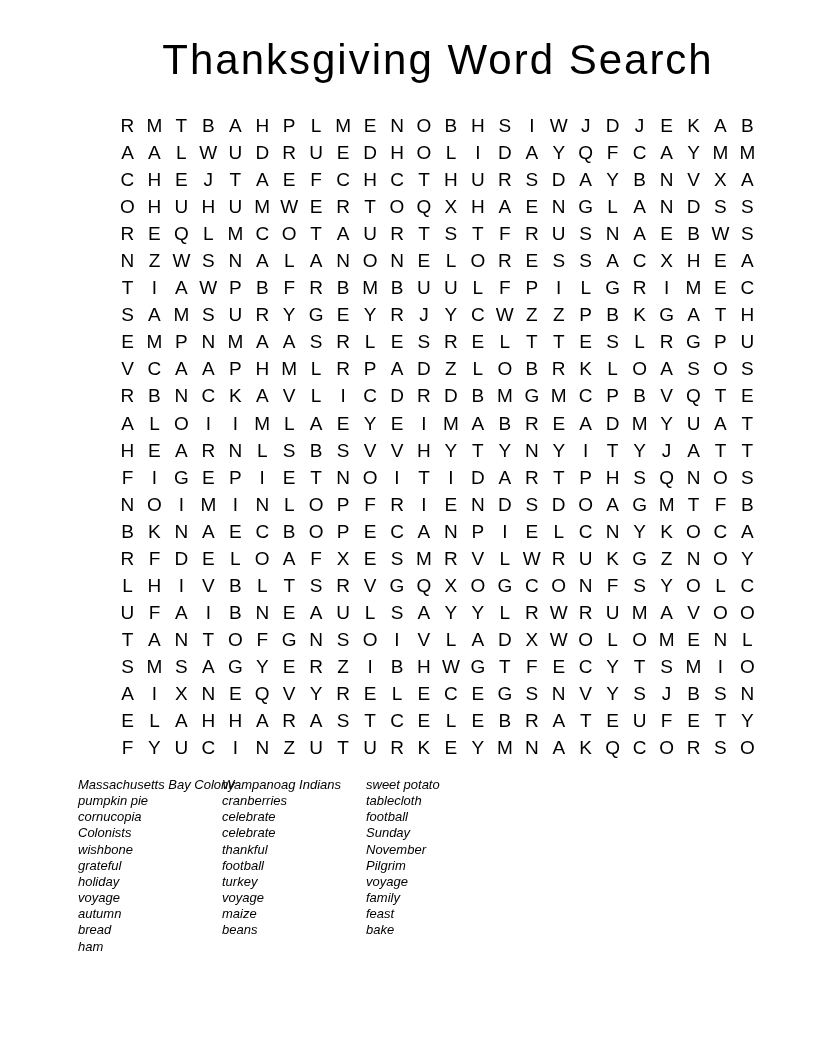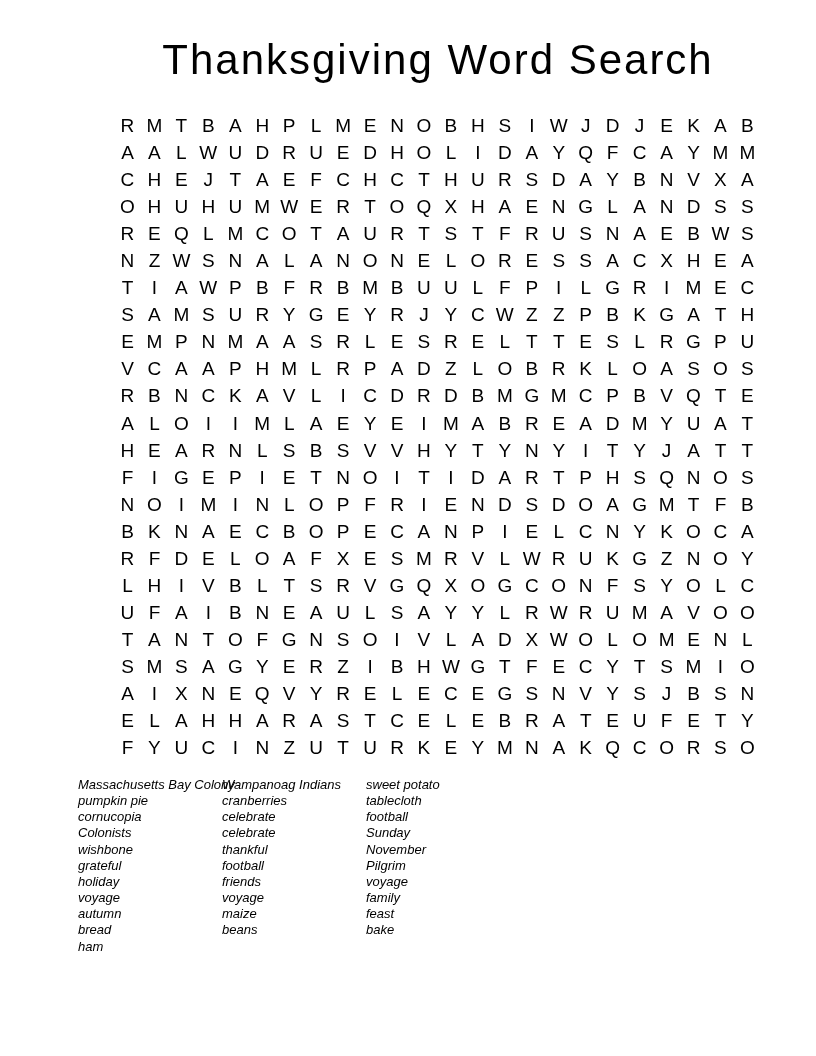--- a/index.html
+++ b/index.html
@@ -697,21 +697,21 @@
         <div class="word">bread</div>
         <div class="word">ham</div>
       </div>
       <div class="word-col">
         <div class="word">Wampanoag Indians</div>
         <div class="word">cranberries</div>
         <div class="word">celebrate</div>
         <div class="word">celebrate</div>
         <div class="word">thankful</div>
         <div class="word">football</div>
-        <div class="word">friends</div>
+        <div class="word">turkey</div>
         <div class="word">voyage</div>
         <div class="word">maize</div>
         <div class="word">beans</div>
       </div>
       <div class="word-col">
         <div class="word">sweet potato</div>
         <div class="word">tablecloth</div>
         <div class="word">football</div>
         <div class="word">Sunday</div>
         <div class="word">November</div>

